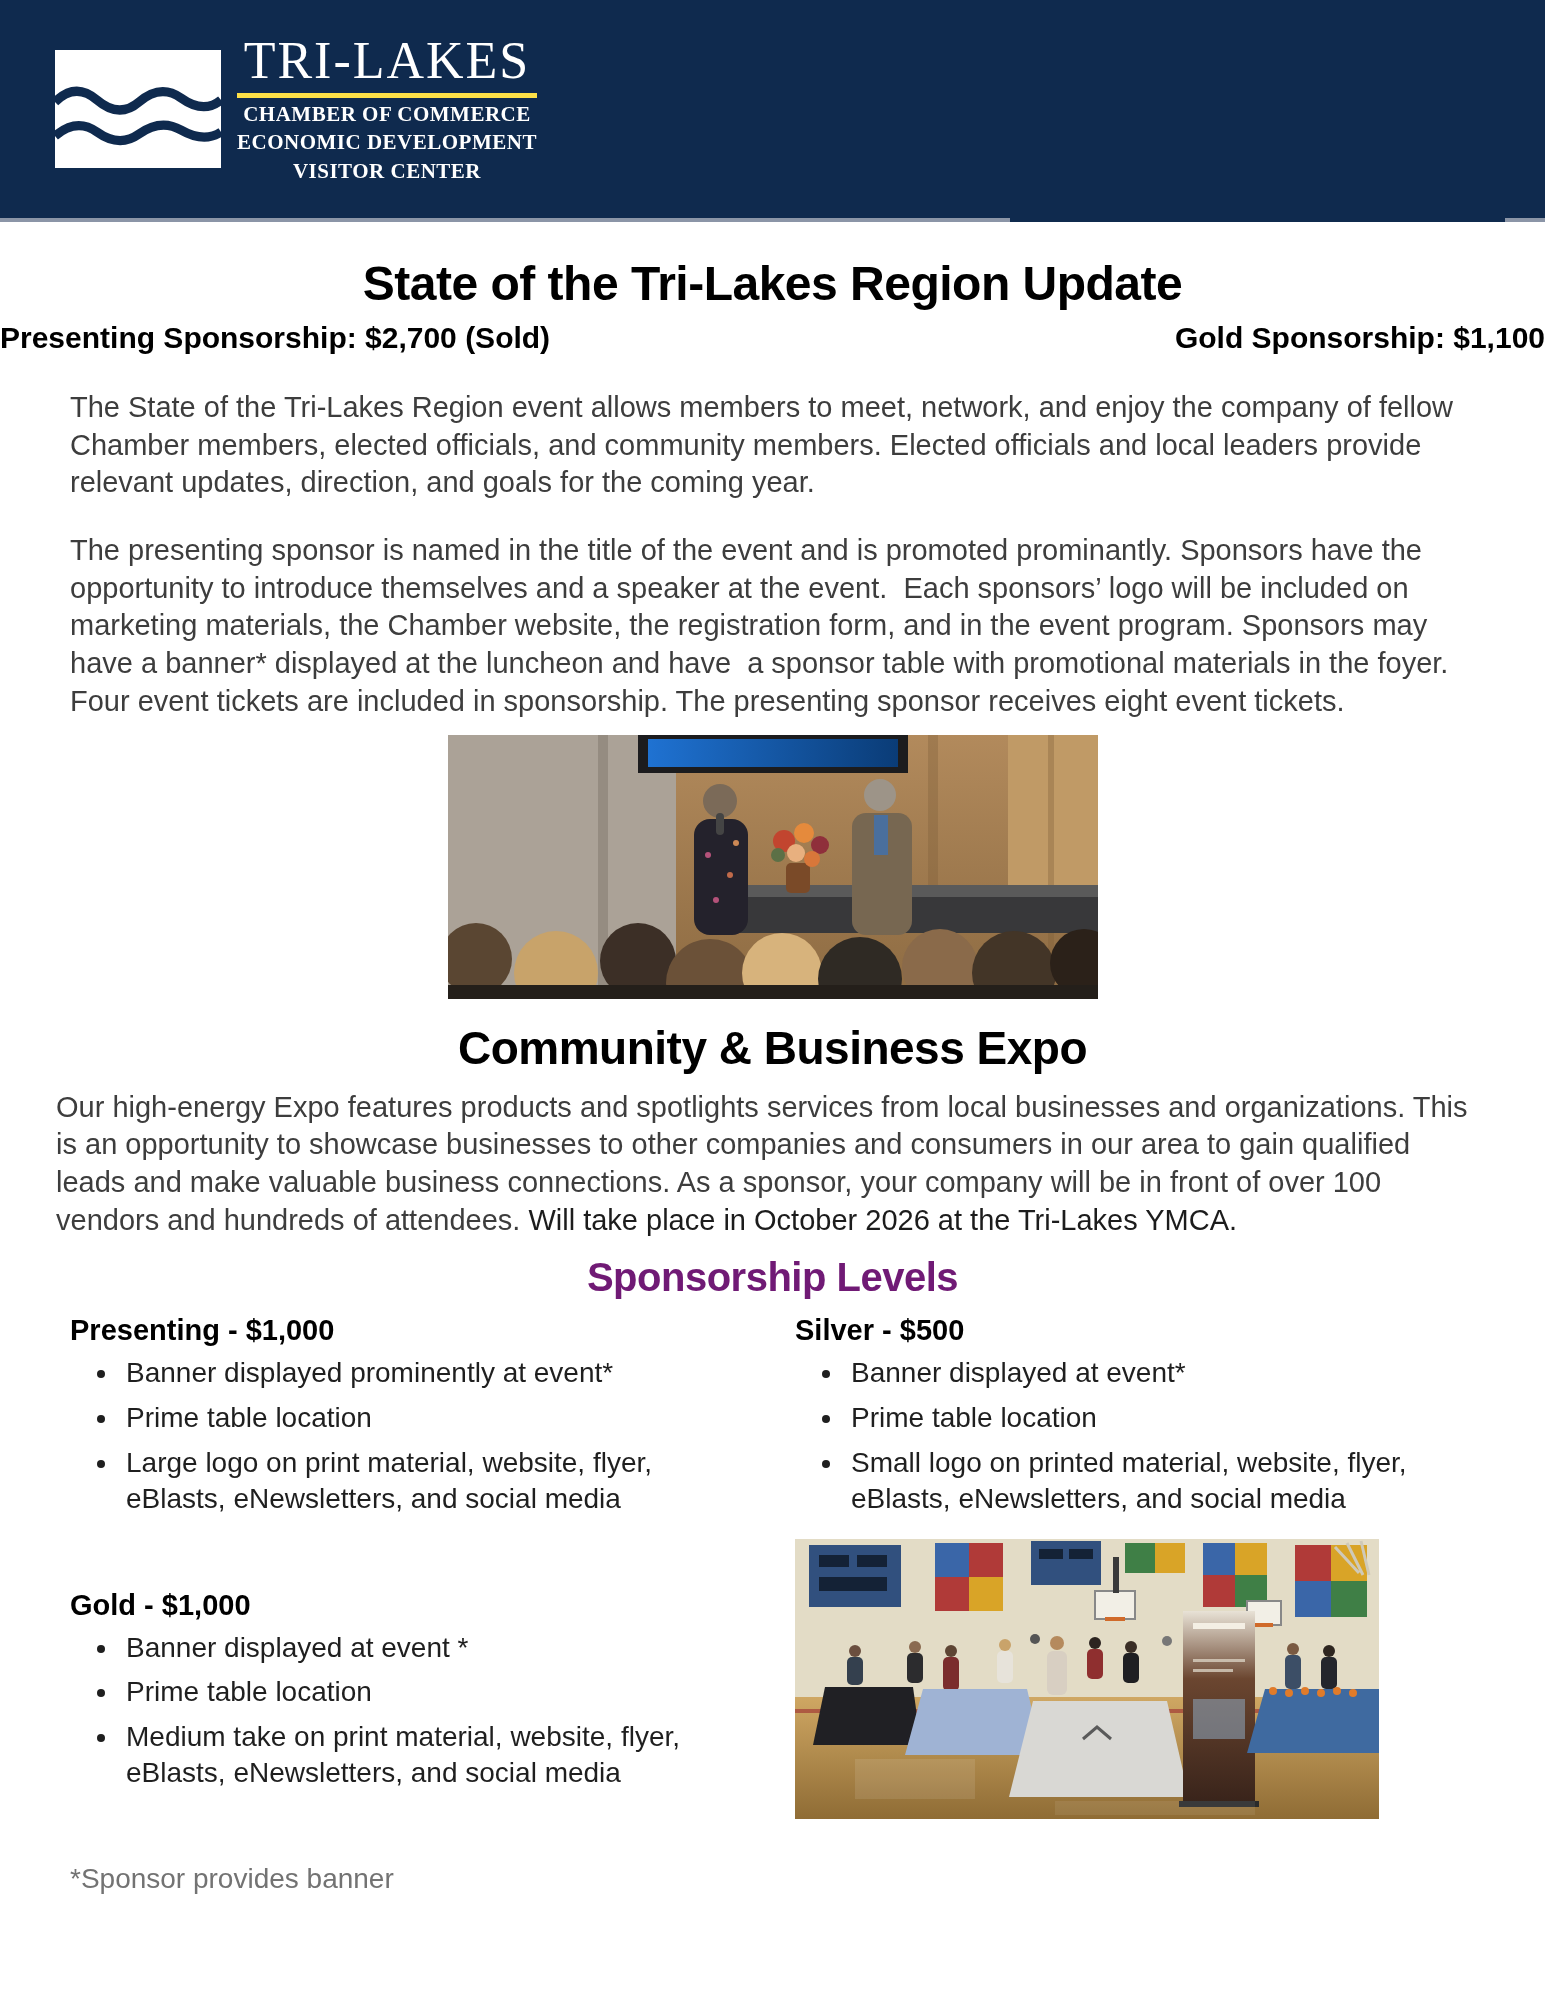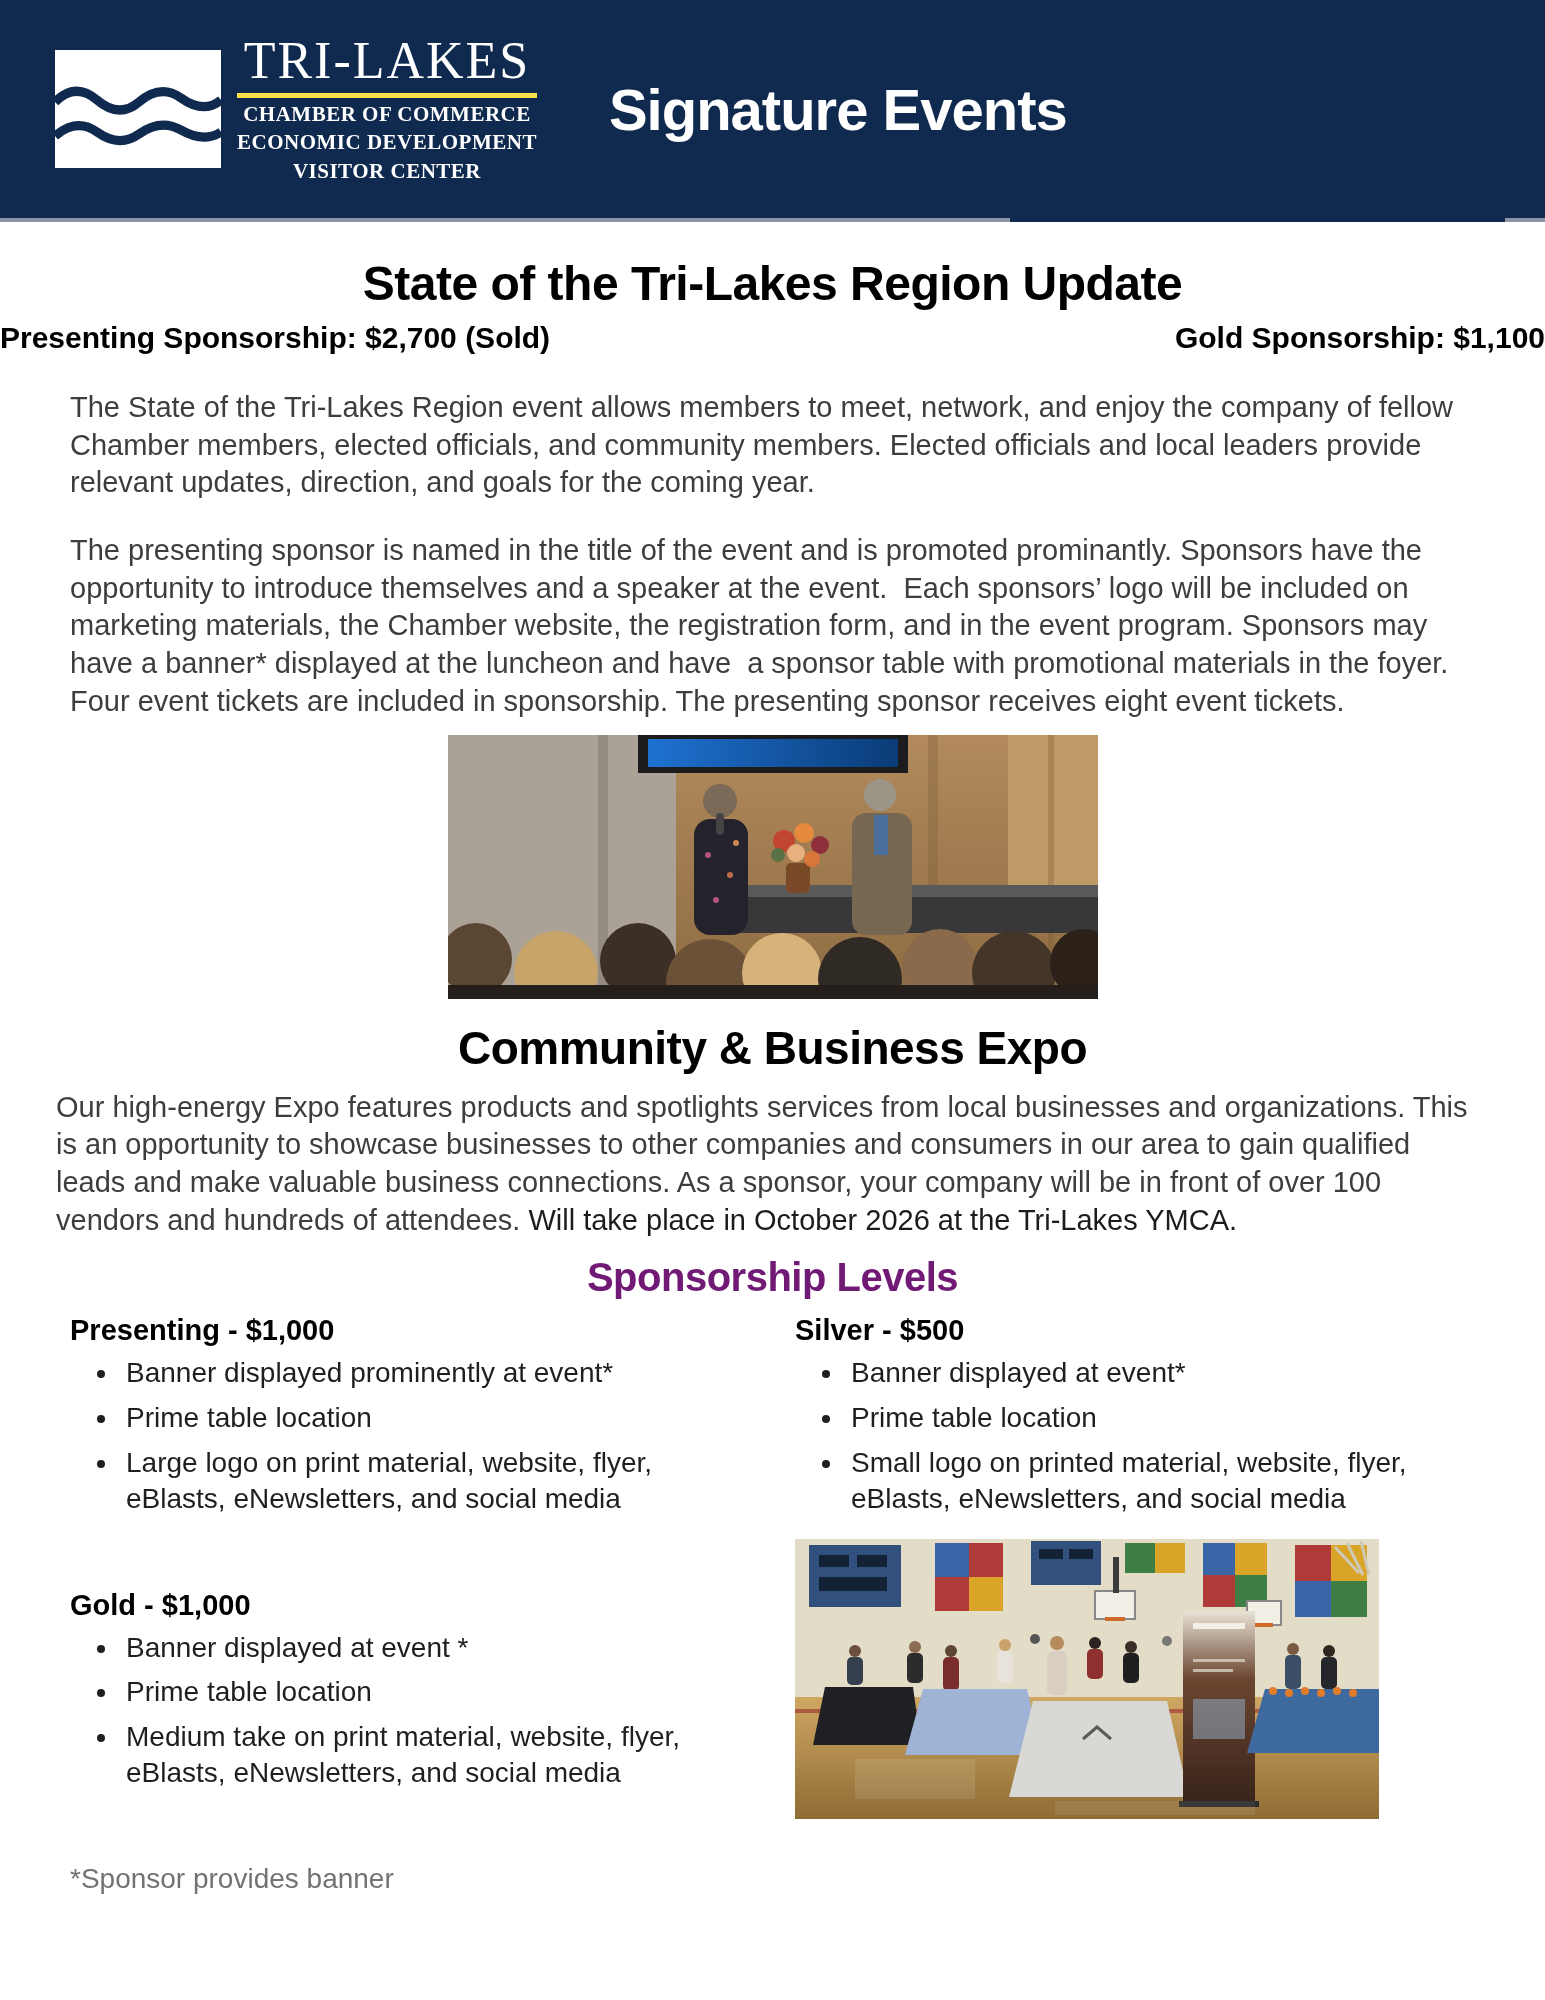--- a/index.html
+++ b/index.html
@@ -92,21 +92,20 @@
       <rect x="0" y="0" width="166" height="118" fill="#ffffff"></rect>
       <path d="M0,52 C14,38 28,38 42,50 C56,62 70,64 84,52 C98,40 112,38 126,48 C140,58 154,60 166,50" fill="none" stroke="#0f2a4e" stroke-width="9"></path>
       <path d="M0,86 C14,74 28,72 42,82 C56,92 70,94 84,84 C98,74 112,72 126,80 C140,88 154,90 166,82" fill="none" stroke="#0f2a4e" stroke-width="9"></path>
     </svg>
     <div class="logo-text">
       <span class="logo-name">TRI-LAKES</span>
       <div class="logo-sub">CHAMBER OF COMMERCE</div>
       <div class="logo-sub">ECONOMIC DEVELOPMENT</div>
       <div class="logo-sub">VISITOR CENTER</div>
     </div>
-    <div class="header-title">Signature Events</div>
   </div>
   <div class="header-strip">
     <div class="seg1"></div>
     <div class="seg2"></div>
     <div class="seg3"></div>
   </div>
 
   <h2 class="event-title">State of the Tri-Lakes Region Update</h2>
 
   <div class="sponsor-line">

